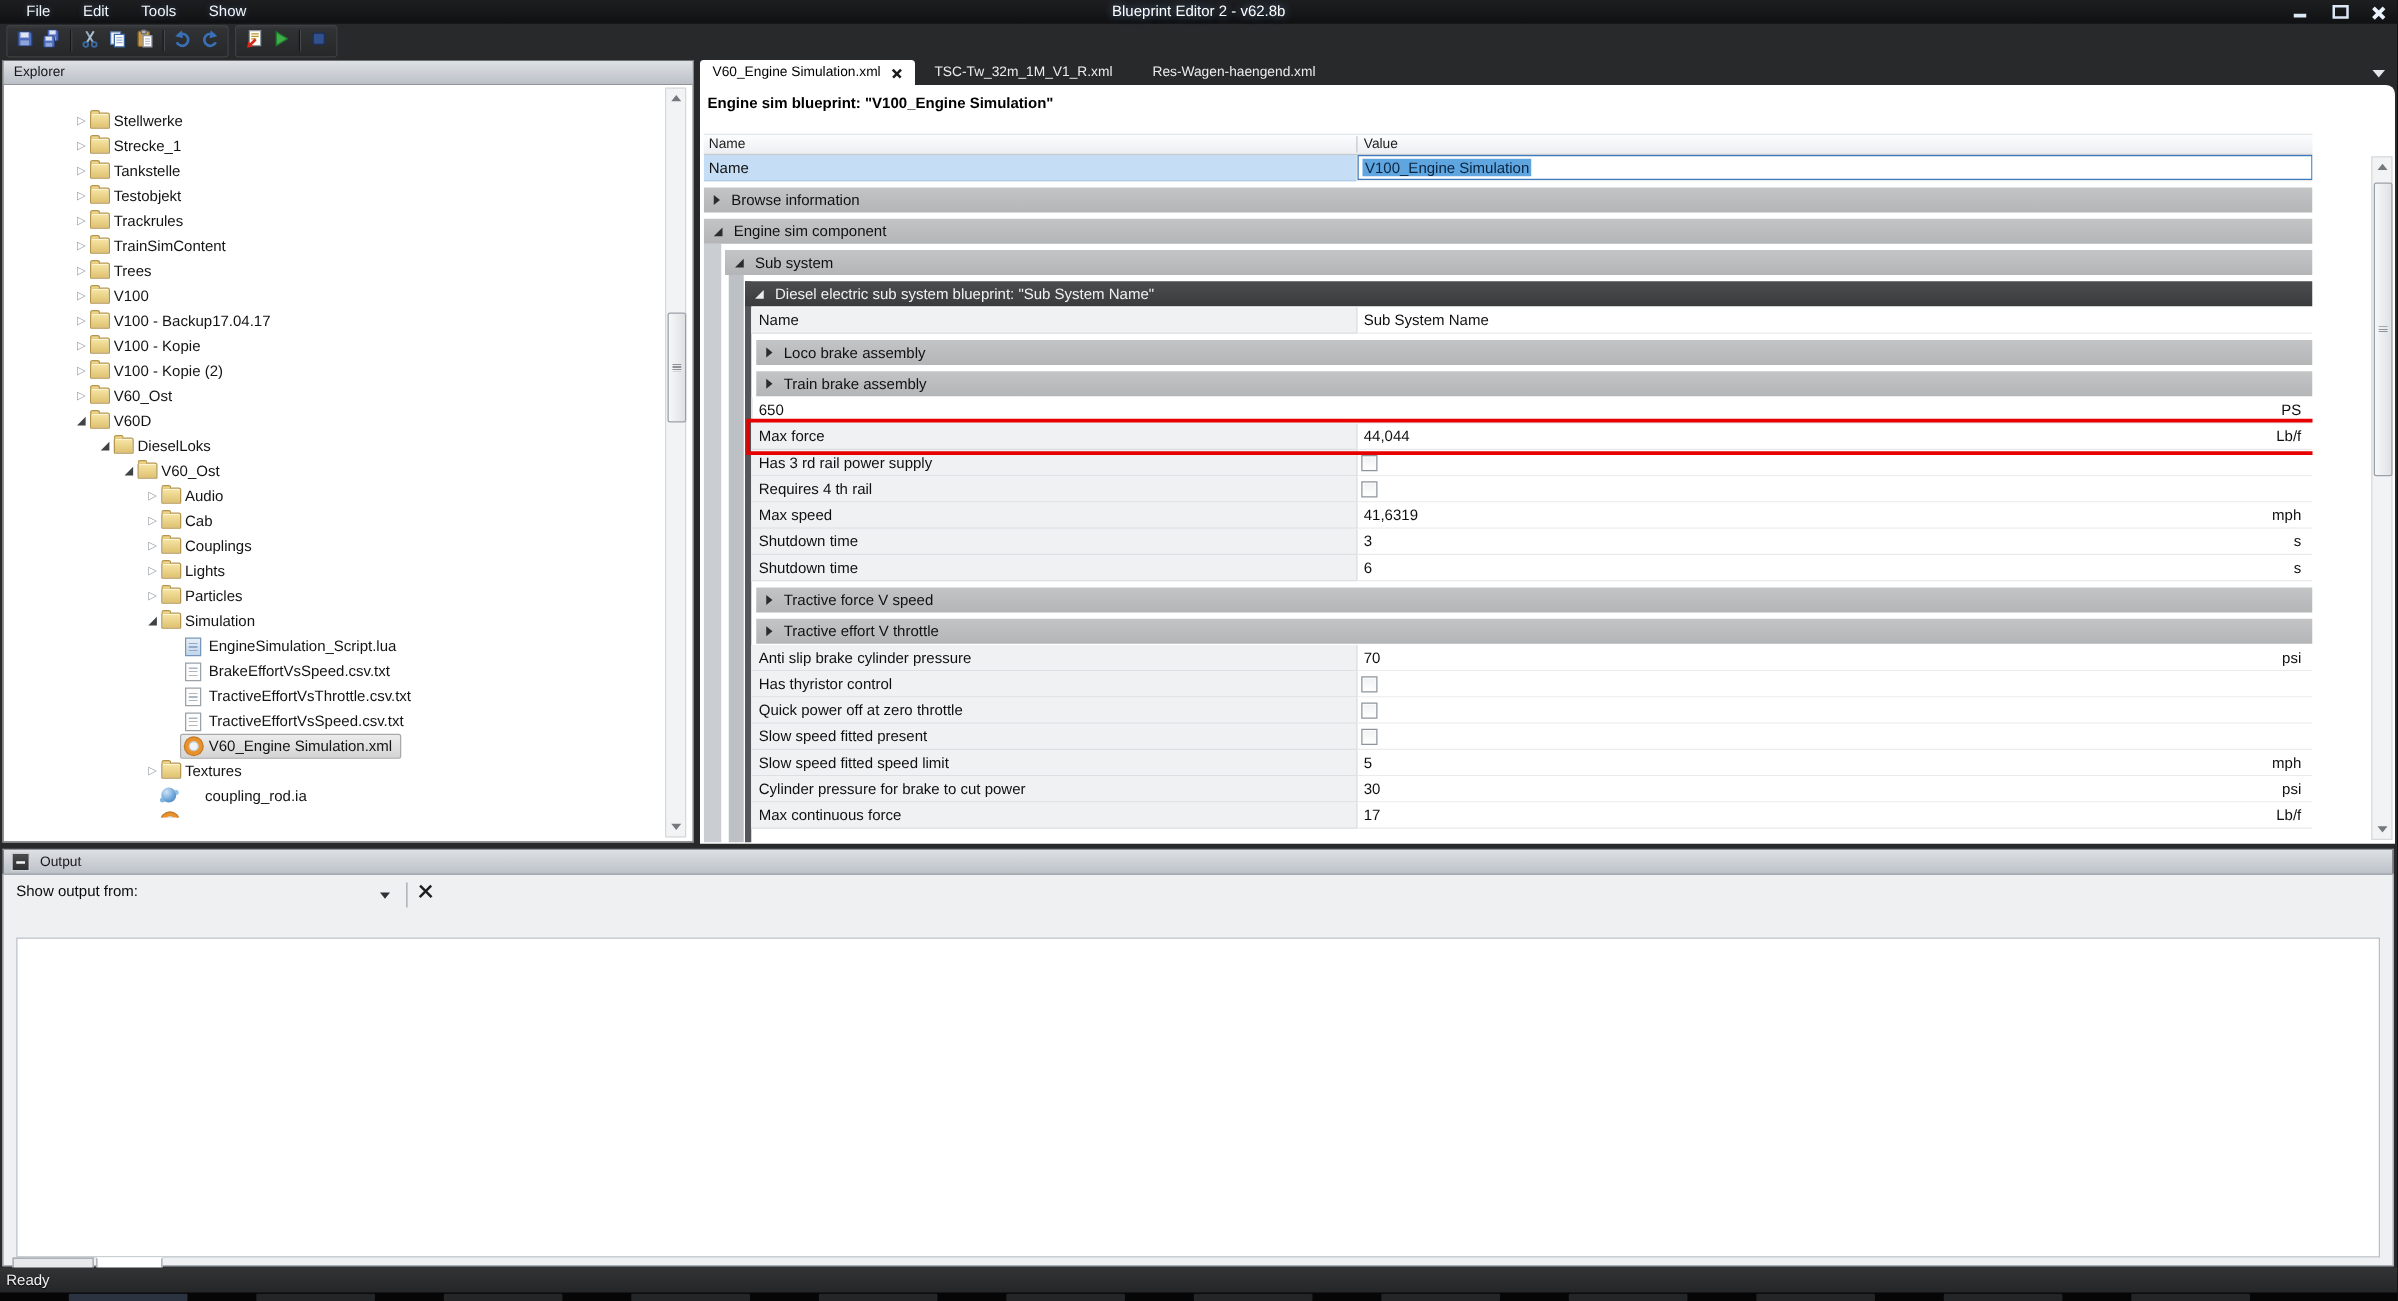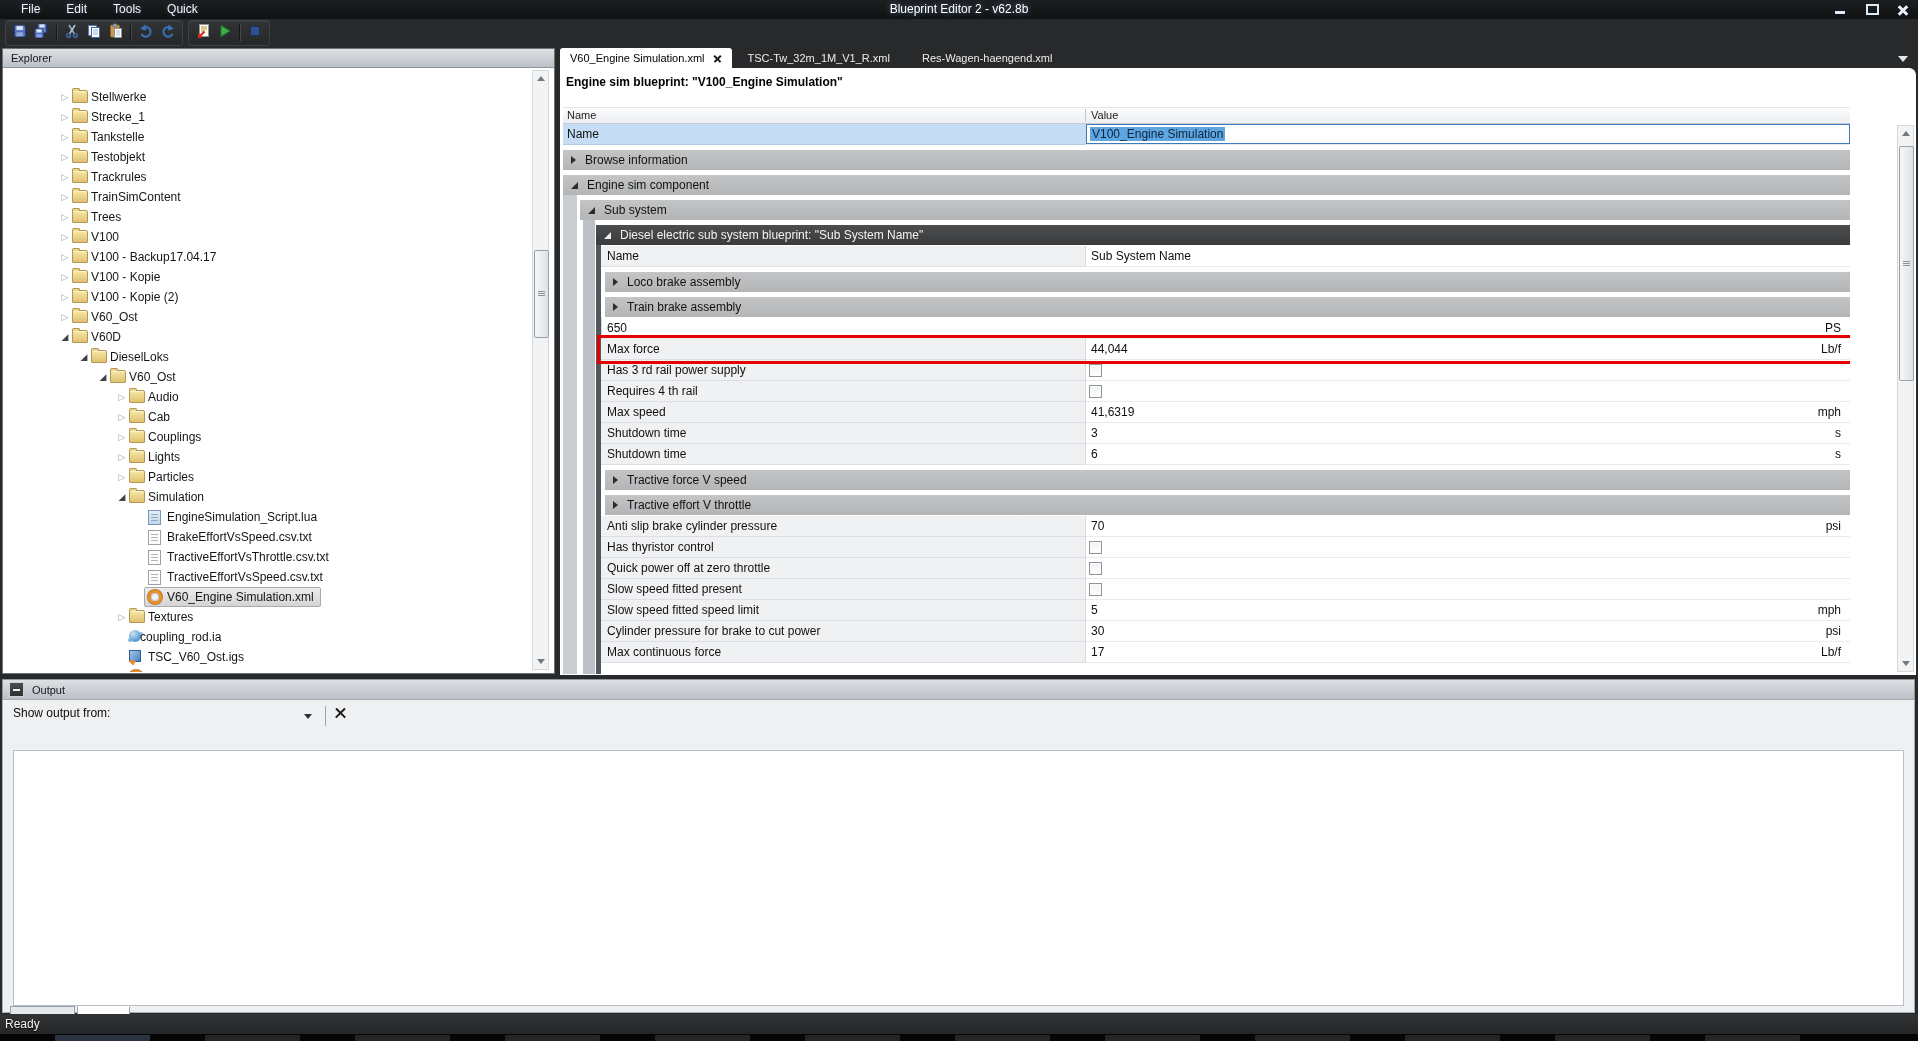--- a/index.html
+++ b/index.html
@@ -170,21 +170,21 @@
 </head>
 <body>
 
 <div id="app" class="tex">
 
   <div id="titlebar">
     <div id="menubar">
         <div class="menuitem">File</div>
         <div class="menuitem">Edit</div>
         <div class="menuitem">Tools</div>
-        <div class="menuitem">Quick</div>
+        <div class="menuitem">Show</div>
       </div>
     <div id="wintitle">Blueprint Editor 2 - v62.8b</div>
     <div id="winbtns">
       <div class="wb wb-min">
           <i></i>
         </div>
       <div class="wb wb-max">
           <i></i>
         </div>
       <div class="wb wb-close">
@@ -313,23 +313,22 @@
           <div class="trow"><span class="ico ico-txt tico" style="left: 144px;"></span><span class="tlabel" style="left: 163px;">TractiveEffortVsSpeed.csv.txt</span></div>
           <div class="trow">
             <div class="selwrap" style="left: 140px;">
               <span class="ico ico-xml"></span>
               <span class="tlabel">V60_Engine Simulation.xml</span>
             </div>
           </div>
           <div class="trow"><span class="tw c" style="left: 112px;">▷</span><span class="ico ico-folder tico" style="left: 125px;"></span><span class="tlabel" style="left: 144px;">Textures</span></div>
           <div class="trow">
             <span class="ico ico-ia tico" style="left: 125px;"></span>
-            <span class="tlabel" style="left: 136px;">coupling_rod.ia</span>
-          </div>
-          <div class="trow"><span class="ico ico-igs tico" style="left: 125px;"></span><span class="tlabel" style="left: 144px;">TSC_V60_Ost.igs</span></div>
+            <span class="tlabel" style="left: 160px;">coupling_rod.ia</span>
+          </div>
           <div class="trow partial">
             <span class="ico ico-xml tico" style="left: 125px;"></span>
           </div>
         </div>
       <div class="vscroll" id="expscroll" style="right:4px;top:2px;bottom:2px;">
         <div class="sbtn up">
             <i class="tri-up"></i>
           </div>
         <div class="sthumb" style="top:179px;height:86px;">
             <i class="grip"></i>

